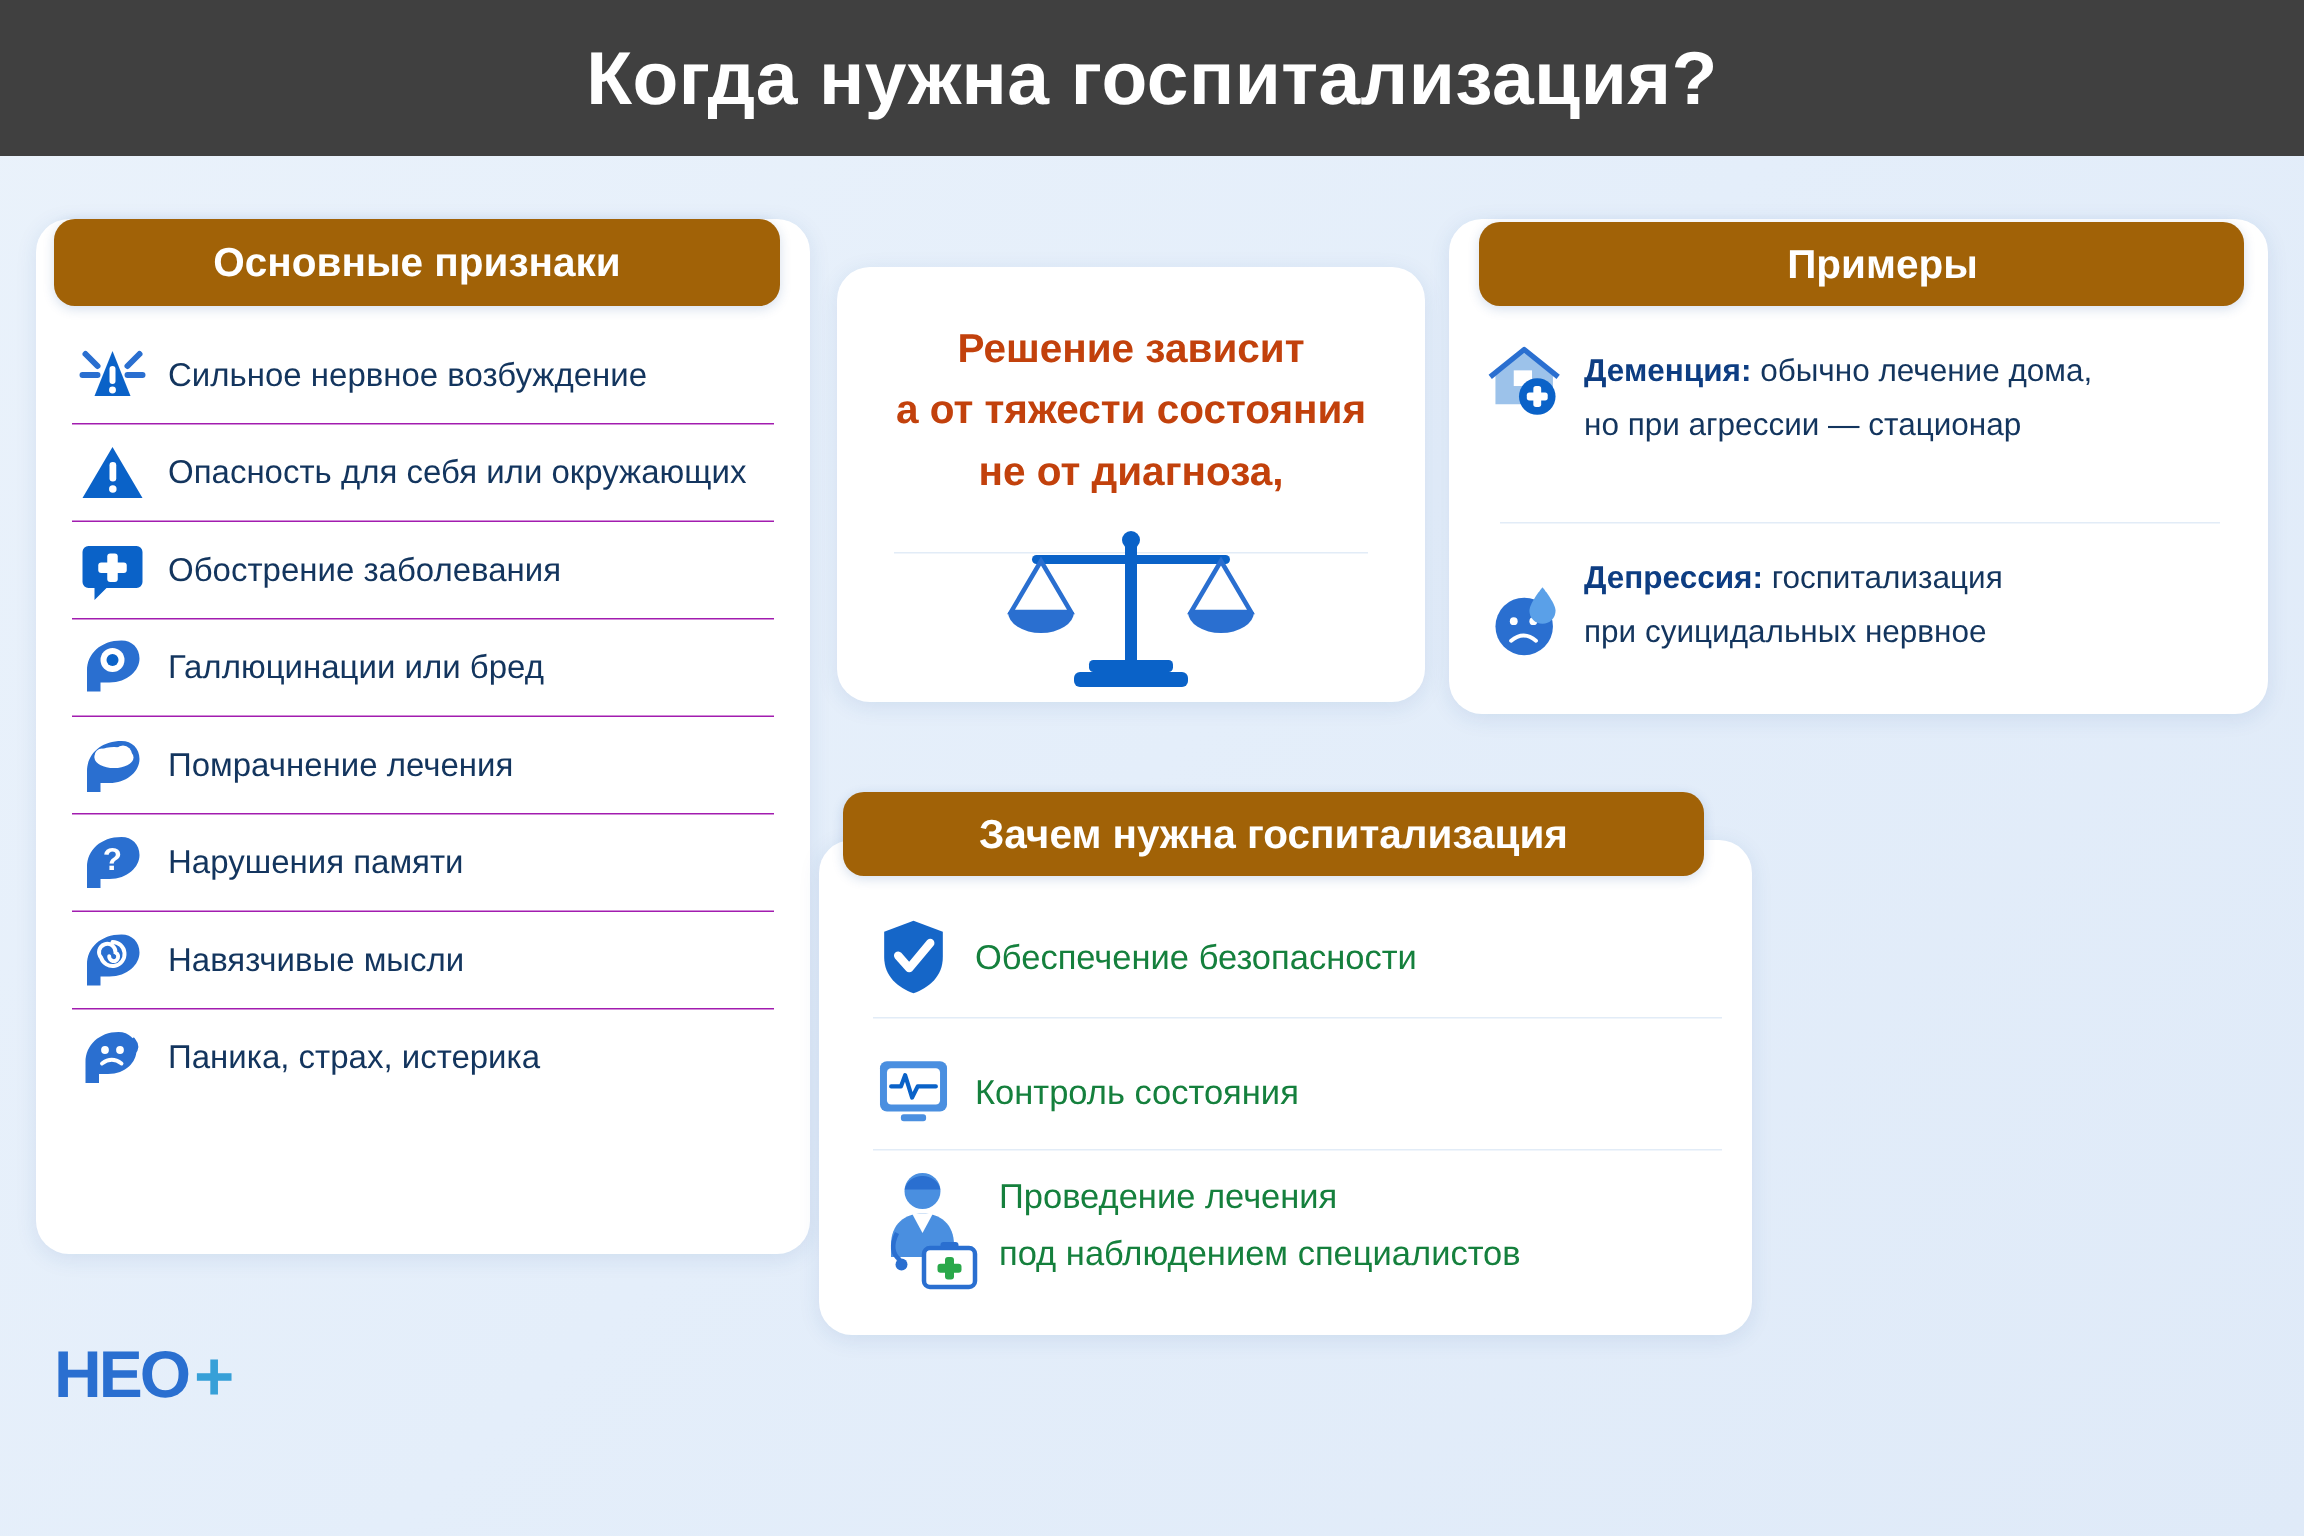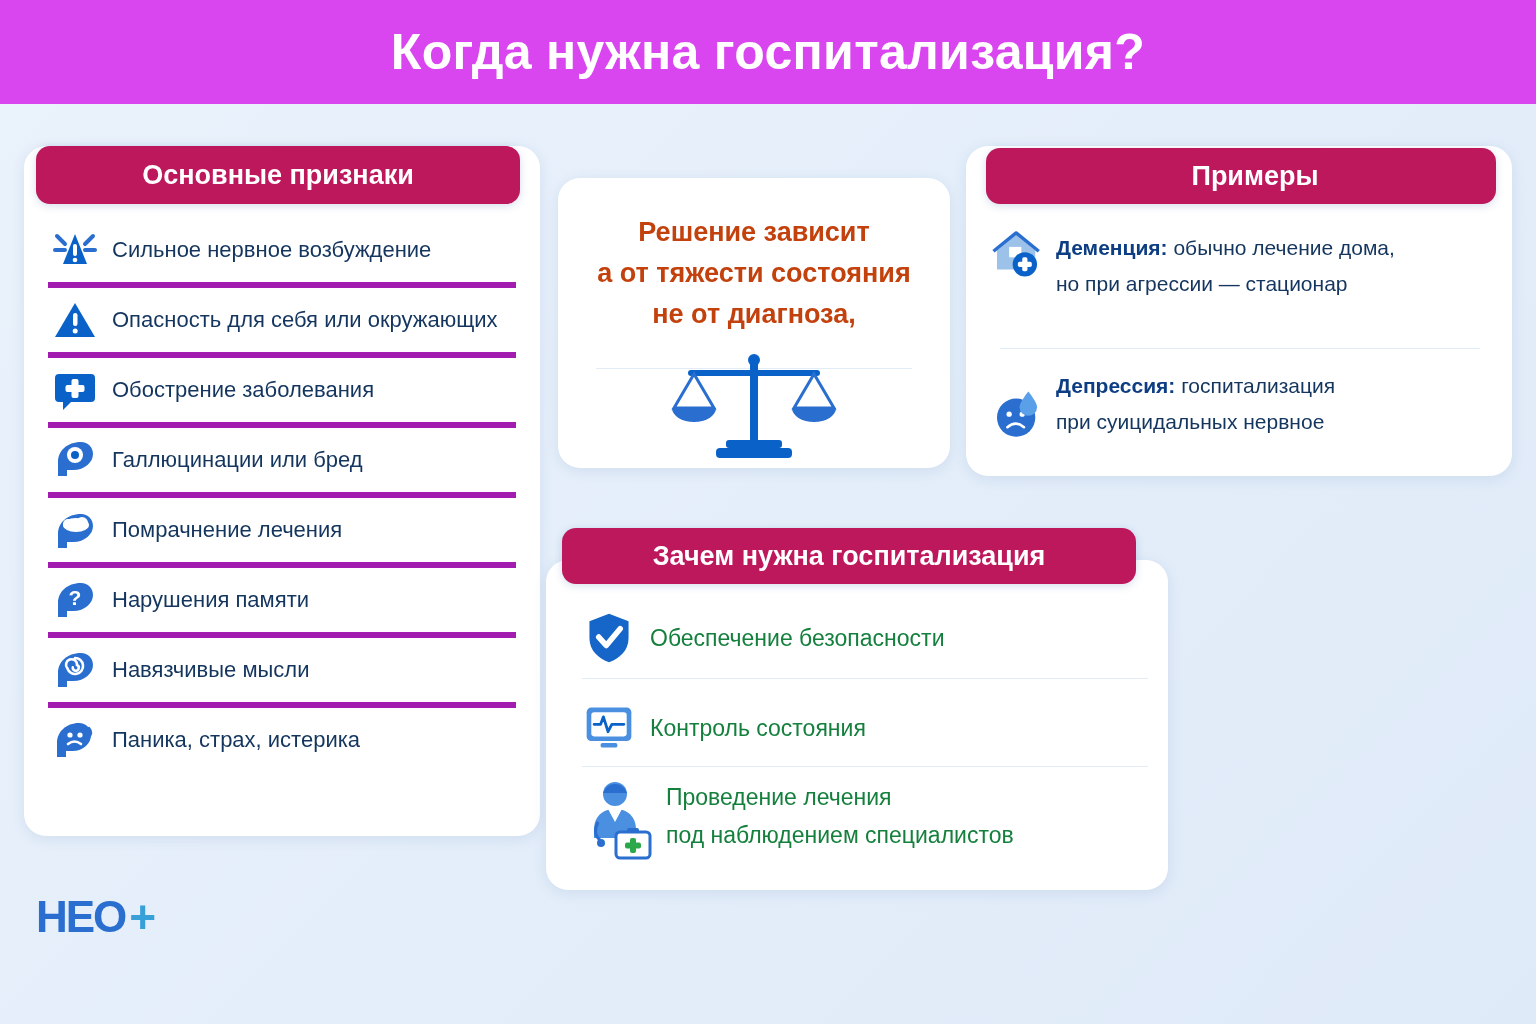--- a/index.html
+++ b/index.html
@@ -14,42 +14,42 @@
     overflow: hidden;
     position: relative;
   }
 
   
   .header {
     position: absolute;
     left: 0; top: 0;
     width: 1536px;
     height: 104px;
-    background: #d946ef;
+    background: #404040;
     display: flex;
     align-items: center;
     justify-content: center;
   }
   .header-title {
     color: #ffffff;
     font-size: 50px;
     font-weight: bold;
     letter-spacing: 0.3px;
   }
 
   
   .card {
     position: absolute;
     background: #ffffff;
     border-radius: 22px;
     box-shadow: 0 3px 14px rgba(30, 80, 150, 0.10);
   }
   .card-header {
     position: absolute;
-    background: #be185d;
+    background: #a16207;
     border-radius: 14px;
     display: flex;
     align-items: center;
     justify-content: center;
     box-shadow: 0 2px 8px rgba(30, 80, 150, 0.18);
   }
   .card-header span {
     color: #ffffff;
     font-size: 27px;
     font-weight: bold;
@@ -67,21 +67,21 @@
   .signs-list {
     position: absolute;
     left: 24px; top: 218px;
     width: 516px;
   }
   .sign-row {
     display: flex;
     align-items: center;
     height: 64px;
     margin: 0 24px;
-    border-bottom: 6px solid #a21caf;
+    border-bottom: 1px solid #a21caf;
     gap: 10px;
   }
   .sign-row:last-child { border-bottom: none; }
   .sign-label {
     font-size: 22px;
     color: #13355e;
   }
   .ico {
     flex: 0 0 auto;
     width: 54px; height: 50px;

